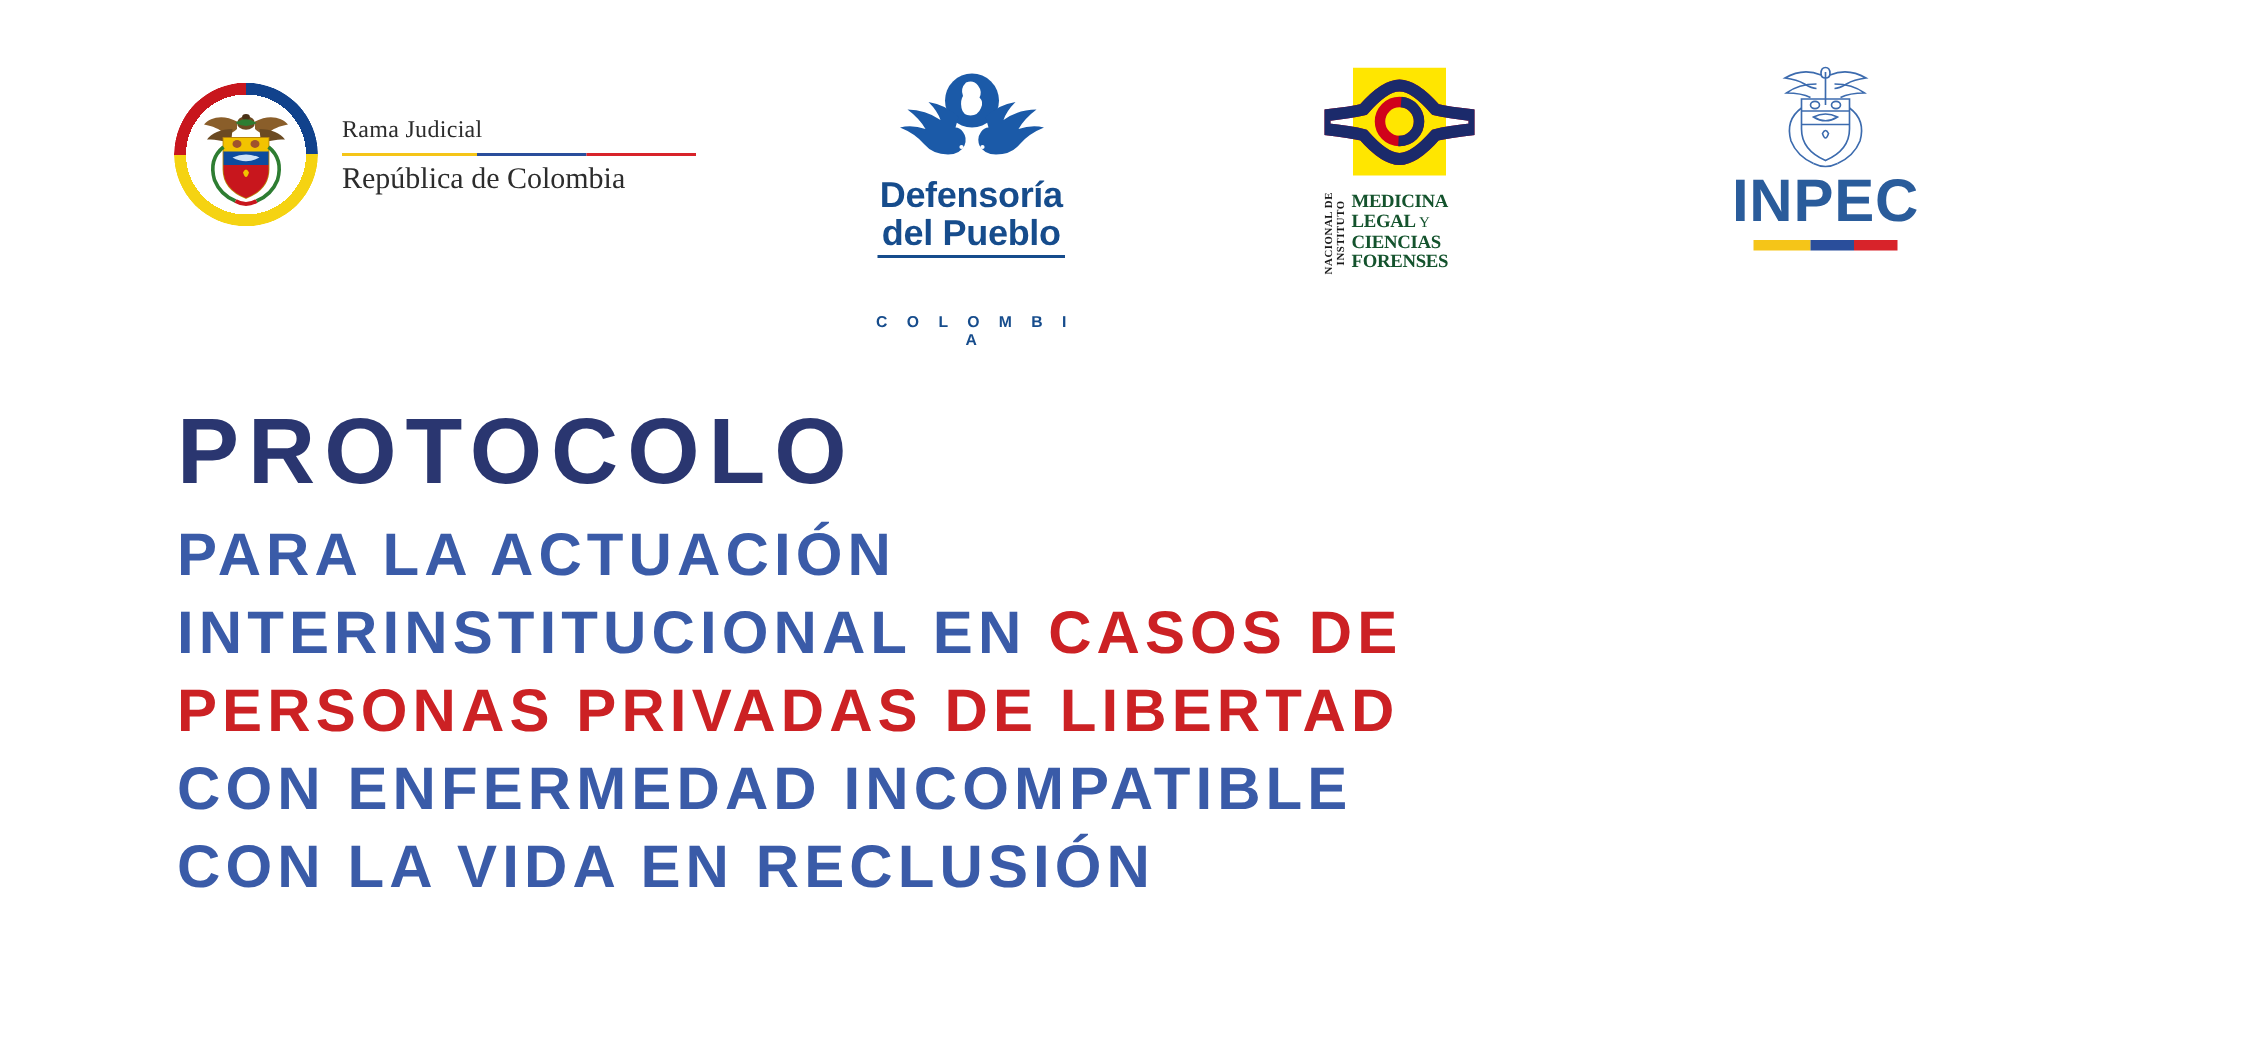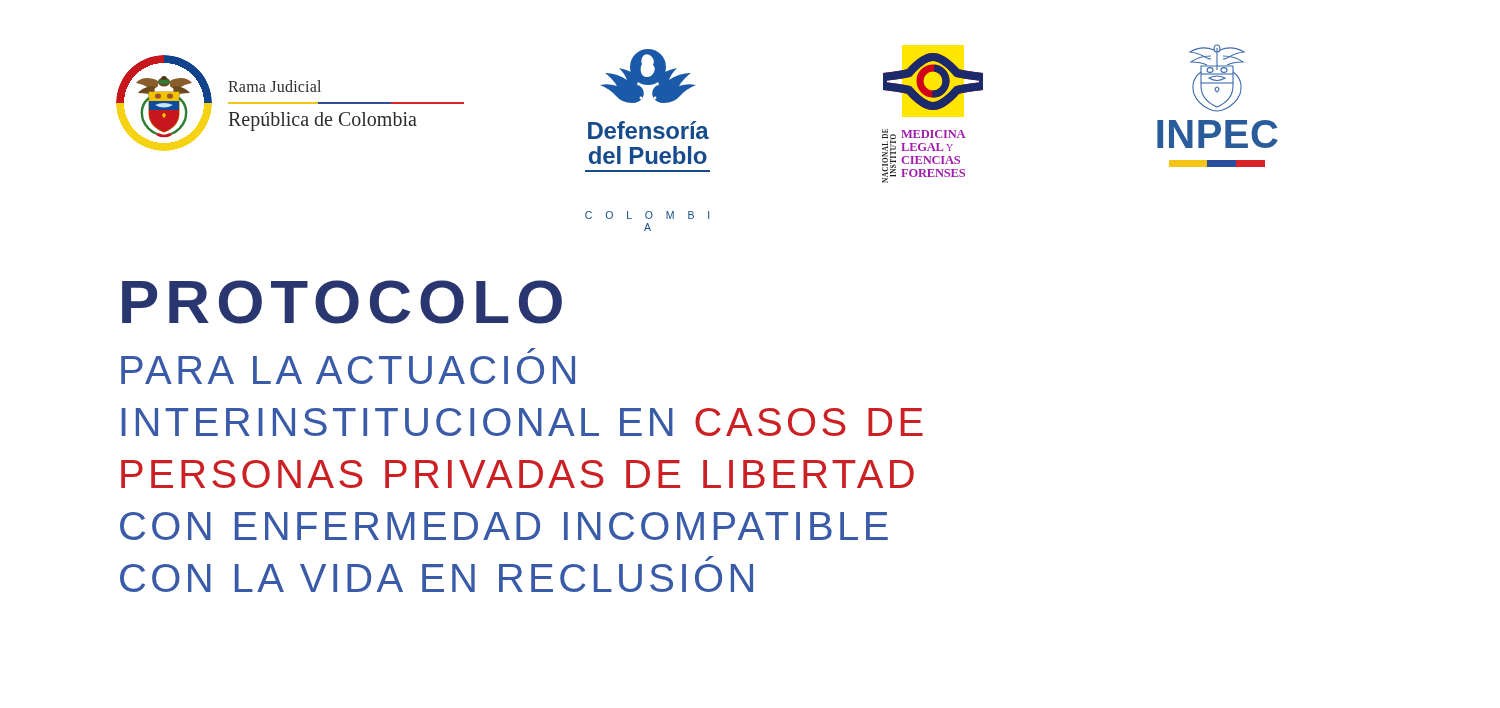--- a/index.html
+++ b/index.html
@@ -90,21 +90,21 @@
   }
   .def-underline {
     width: 125px;
     height: 2px;
     background: #164C8C;
     margin: 2px auto 2px;
   }
   .def-country {
     color: #164C8C;
     font-size: 10.5px;
-    font-weight: normal;
+    font-weight: bold;
     letter-spacing: 5px;
     padding-left: 5px;
     margin-top: 37px;
   }
 
   
   #logo-medicina-legal { left: 872px; top: 45px; display: block; width: 122px; }
   .ml-badge {
     width: 100px;
     height: 80px;
@@ -128,21 +128,21 @@
     letter-spacing: .4px;
     color: #1a1a1a;
     text-align: center;
     white-space: nowrap;
   }
   .ml-main {
     font-family: "Liberation Serif", serif;
     font-weight: bold;
     font-size: 12.5px;
     line-height: 12.5px;
-    color: #a21caf;
+    color: #14532d;
     margin-left: 3px;
     letter-spacing: -0.2px;
   }
   .ml-main .y-small { font-size: 10px; font-weight: normal; }
 
   
   #logo-inpec { left: 1142px; top: 42px; display: block; width: 150px; text-align: center; }
   .inpec-crest { width: 72px; height: 70px; display: block; margin: 0 auto; }
   .inpec-word {
     color: #2A5C9B;
@@ -172,21 +172,21 @@
   .t-protocolo {
     color: #2A3670;
     font-size: 62px;
     font-weight: bold;
     letter-spacing: 6px;
     line-height: 68px;
     margin-bottom: 8px;
   }
   .t-line {
     font-size: 40px;
-    font-weight: normal;
+    font-weight: bold;
     letter-spacing: 3.4px;
     line-height: 52px;
     white-space: nowrap;
   }
   .c-blue { color: #3A5BA8; }
   .c-red  { color: #CC2124; }
 </style>
 </head>
 <body>
 

